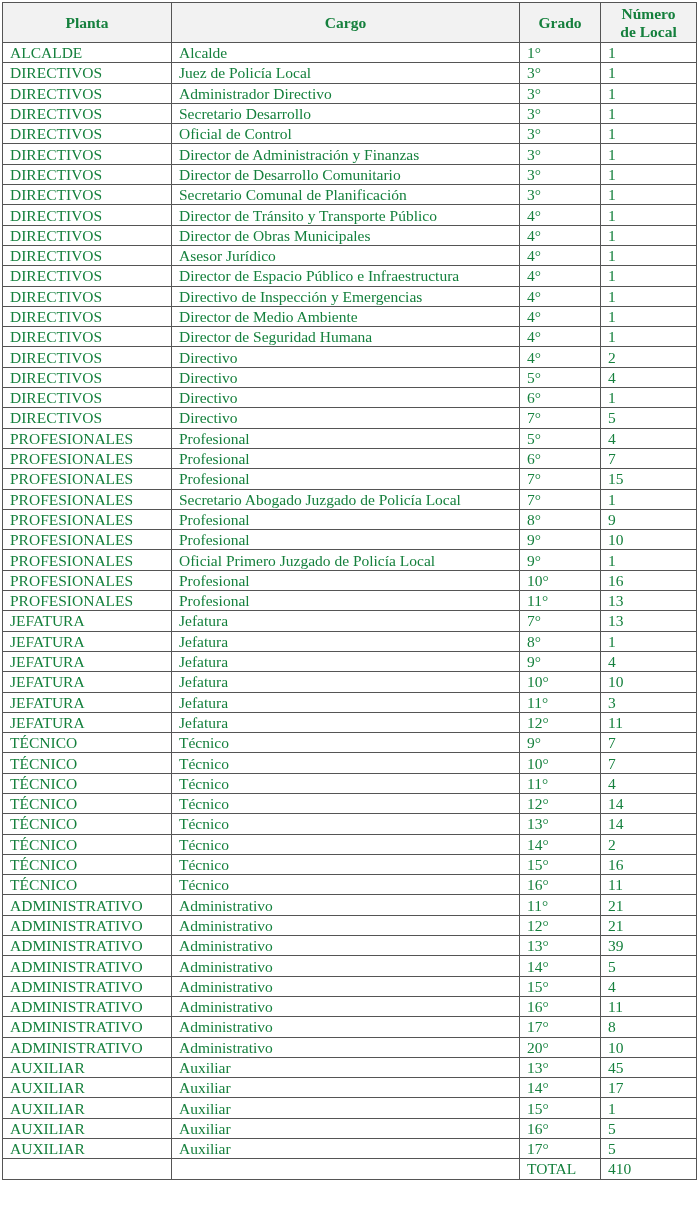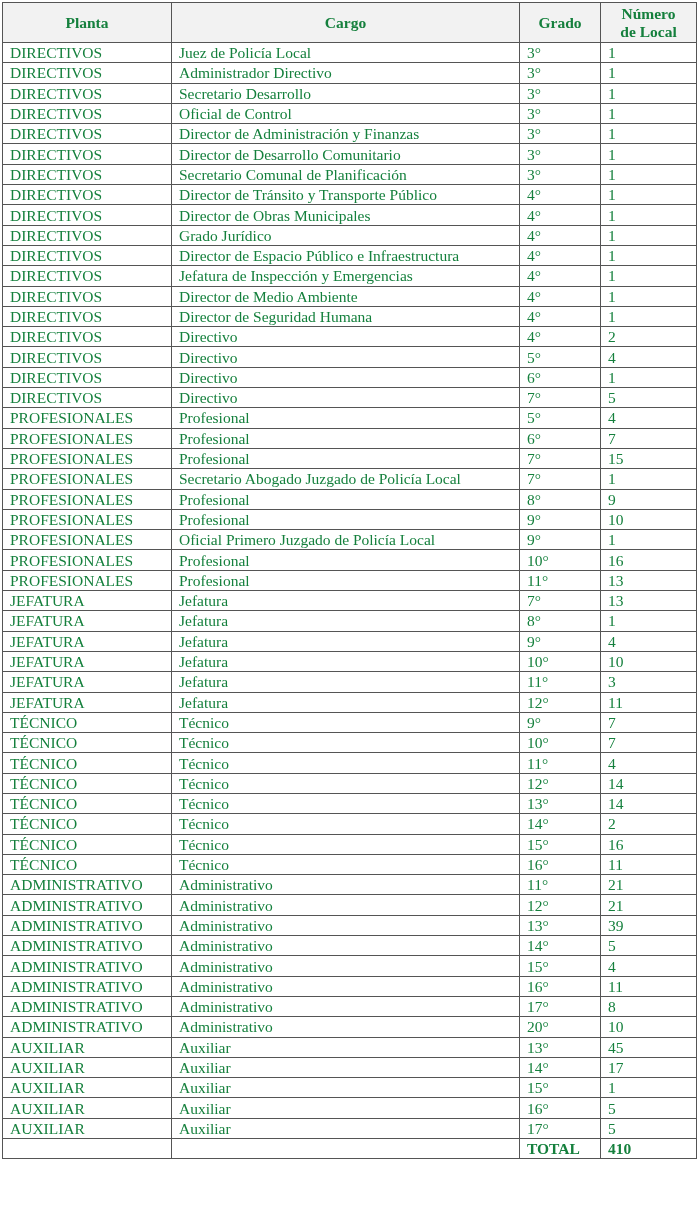--- a/index.html
+++ b/index.html
@@ -29,21 +29,21 @@
     }
     th {
       background: #f2f2f2;
       font-weight: bold;
       text-align: center;
       padding: 0;
       height: 39px;
       line-height: 18px;
       font-size: 15.5px;
     }
-    td.total { font-weight: bold; margin-left: 10px; }
+    td.total { font-weight: normal; margin-left: 10px; }
   </style>
 </head>
 <body>
 
 <table>
   <colgroup>
     <col class="c1">
       <col class="c2">
       <col class="c3">
       <col class="c4">
@@ -54,20 +54,26 @@
       <th>Cargo</th>
       <th>Grado</th>
       <th>
         <span>Número</span><br>
         <span>de Local</span>
       </th>
     </tr>
   </thead>
   <tbody id="rows">
       <tr>
+        <td>ALCALDE</td>
+        <td>Alcalde</td>
+        <td>1°</td>
+        <td>1</td>
+      </tr>
+      <tr>
         <td>DIRECTIVOS</td>
         <td>Juez de Policía Local</td>
         <td>3°</td>
         <td>1</td>
       </tr>
       <tr>
         <td>DIRECTIVOS</td>
         <td>Administrador Directivo</td>
         <td>3°</td>
         <td>1</td>
@@ -109,33 +115,33 @@
         <td>1</td>
       </tr>
       <tr>
         <td>DIRECTIVOS</td>
         <td>Director de Obras Municipales</td>
         <td>4°</td>
         <td>1</td>
       </tr>
       <tr>
         <td>DIRECTIVOS</td>
-        <td>Grado Jurídico</td>
+        <td>Asesor Jurídico</td>
         <td>4°</td>
         <td>1</td>
       </tr>
       <tr>
         <td>DIRECTIVOS</td>
         <td>Director de Espacio Público e Infraestructura</td>
         <td>4°</td>
         <td>1</td>
       </tr>
       <tr>
         <td>DIRECTIVOS</td>
-        <td>Jefatura de Inspección y Emergencias</td>
+        <td>Directivo de Inspección y Emergencias</td>
         <td>4°</td>
         <td>1</td>
       </tr>
       <tr>
         <td>DIRECTIVOS</td>
         <td>Director de Medio Ambiente</td>
         <td>4°</td>
         <td>1</td>
       </tr>
       <tr>

